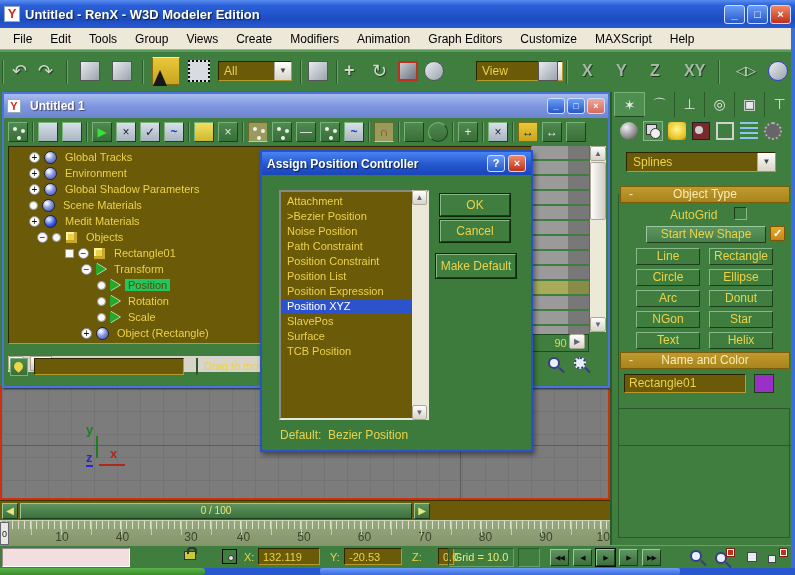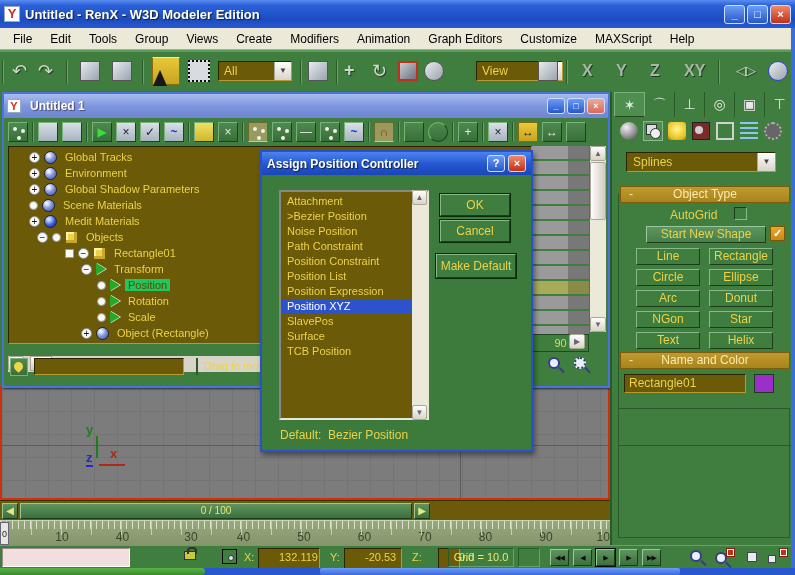--- a/index.html
+++ b/index.html
@@ -206,23 +206,23 @@
   #statusbar { left:0; top:545px; width:795px; height:23px; background:#3f7e3f; border-top:1px solid #6aa06a; z-index:7; }
   #prompt { position:absolute; left:2px; top:2px; width:128px; height:19px; background:#f2dede;
     border:1px solid #9a8a8a; border-bottom-color:#fff; border-right-color:#fff; }
   .lock-ico { position:absolute; left:184px; top:5px; width:12px; height:9px; background:#c8c838; border:1px solid #333; }
   .lock-ico::before { content:""; position:absolute; left:2px; top:-5px; width:6px; height:5px;
     border:2px solid #333; border-bottom:none; border-radius:4px 4px 0 0; }
   .seldot-ico { position:absolute; left:222px; top:3px; width:15px; height:15px; border:1px solid #0a0a0a; }
   .seldot-ico::after { content:""; position:absolute; left:5px; top:5px; width:4px; height:4px;
     border-radius:50%; background:#e8e8e8; border:1px solid #333; }
   .coord-lbl { position:absolute; top:5px; color:#ecd24a; font-size:11px; }
-  .coord-field { position:absolute; top:2px; height:27px; background:#6b5a08; border:1px solid #2a2400;
+  .coord-field { position:absolute; top:2px; height:17px; background:#6b5a08; border:1px solid #2a2400;
     border-bottom-color:#b89a30; border-right-color:#b89a30; color:#ecd24a; font-size:11px;
-    line-height:16px; padding-left:20px; }
+    line-height:16px; padding-left:4px; }
   #gridpanel { position:absolute; left:448px; top:2px; width:66px; height:19px; border:1px solid #2a5a2a;
     border-bottom-color:#6aa06a; border-right-color:#6aa06a; color:#e8e87a; font-size:11px;
     text-align:center; line-height:17px; }
   #animpanel { position:absolute; left:518px; top:2px; width:22px; height:19px; border:1px solid #2a5a2a;
     border-bottom-color:#6aa06a; border-right-color:#6aa06a; }
   .pb { position:absolute; top:3px; width:19px; height:17px; background:linear-gradient(#5e9460,#3c703c);
     border:1px solid #1c3c1c; border-top-color:#9ac89a; border-left-color:#9ac89a; color:#0e0e0e;
     font-size:7px; text-align:center; line-height:15px; letter-spacing:-1px; }
   .pb.play { outline:1px solid #0a0a0a; }
   .nav { position:absolute; top:2px; width:20px; height:20px; }

